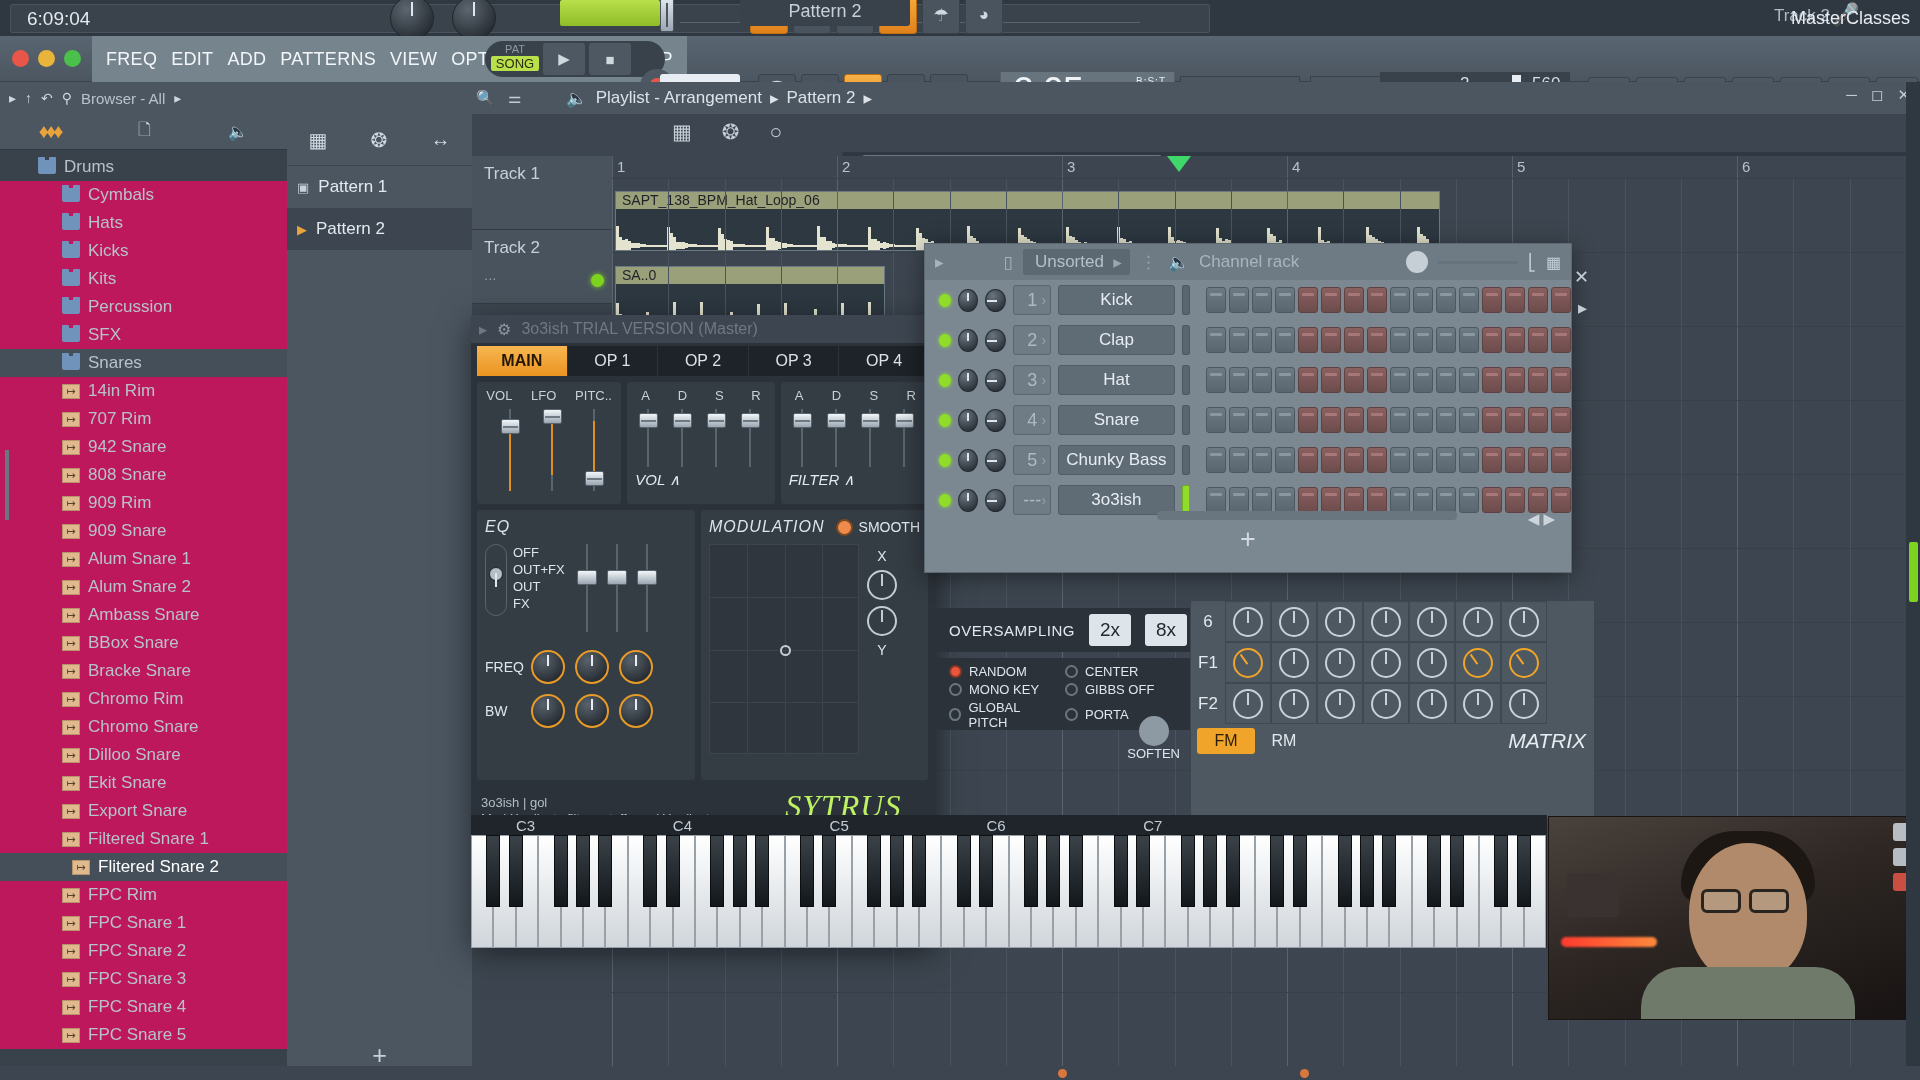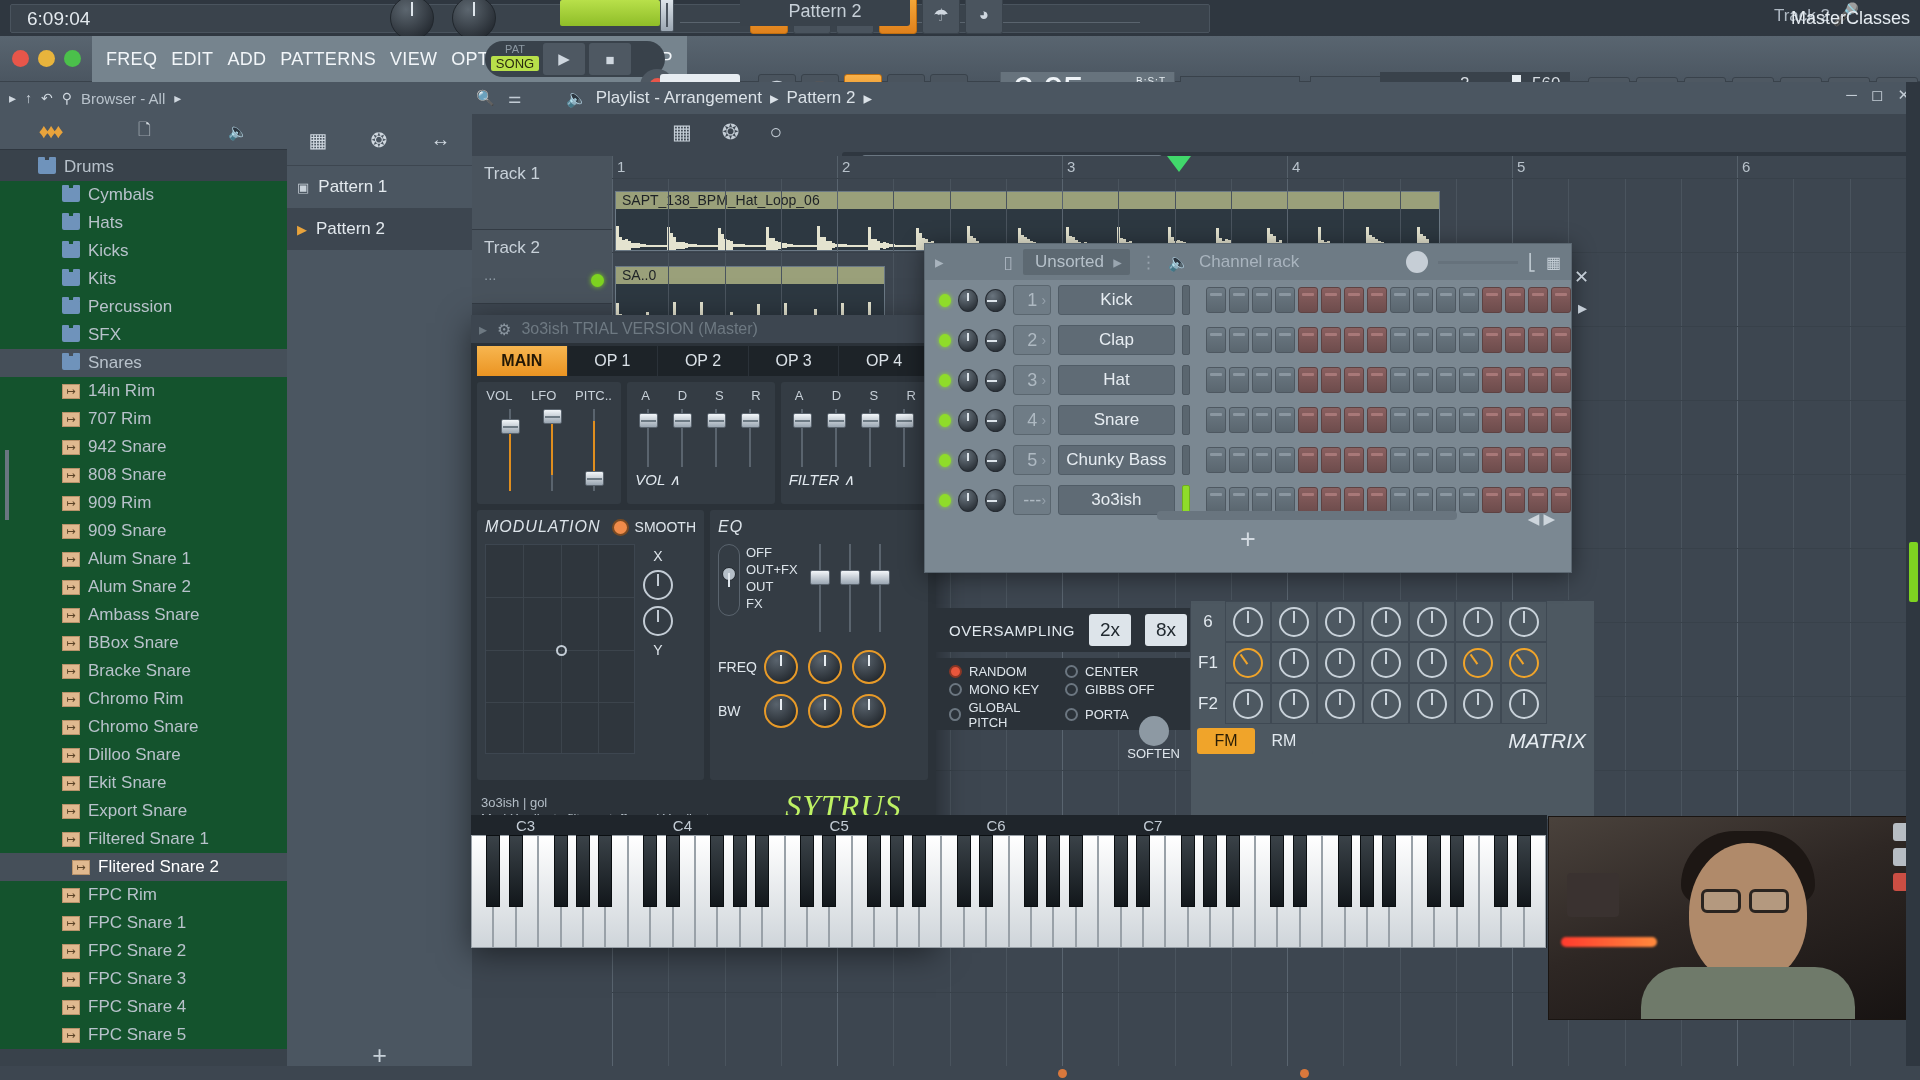--- a/index.html
+++ b/index.html
@@ -137,21 +137,21 @@
     height:36px; background:#4b5661; display:flex; align-items:center;
     justify-content:space-around; border-bottom:1px solid #2f3740;
   }
   .wave-icon { color:#e8a33c; font-size:20px; letter-spacing:-3px; }
   .tree { height:924px; overflow:hidden; position:relative; padding-top:3px;}
   .node {
     display:flex; align-items:center; gap:8px; height:28px; font-size:17px;
     padding-left:38px; color:#b8c2cb; white-space:nowrap;
   }
   .node.lvl0 { padding-left:38px; }
-  .node.lvl1 { padding-left:62px; background:#14532d; }
+  .node.lvl1 { padding-left:62px; background:#be185d; }
   .node .fi { width:18px; height:14px; background:#6f93bb; border-radius:2px; flex:none;
       position:relative; }
   .node .fi:before{content:"";position:absolute;left:0;top:-3px;width:7px;height:5px;background:#6f93bb;border-radius:1px;}
   .node .fi:after{content:"";position:absolute;right:0;top:-3px;width:7px;height:5px;background:#6f93bb;border-radius:1px;}
   .node .si { width:18px; height:15px; background:#e0b98f; border:1px solid #b8926a; flex:none;
       display:flex; align-items:center; justify-content:center; font-size:11px; color:#5a4226; }
   .node.sel { background:#454f59; color:#ffffff; padding-left:72px; }
   .scroll-left { position:absolute; left:2px; top:0; width:12px; height:924px; }
   .scroll-left .thumb { position:absolute; left:3px; top:300px; width:4px; height:70px; background:#6a7681;}
   .browser-foot { height:38px; background:#39424b; }
@@ -1240,47 +1240,20 @@
               <div class="vsl" style="left: 114px;">
                 <div class="trk" style="height: 58px;"></div>
                 <div class="hd" style="top: 4px;"></div>
               </div>
             </div>
           <div style="font-style:italic;font-size:15px;color:#e2e9ef;padding-left:8px;">FILTER ∧</div>
         </div>
       </div>
 
       <div class="srow" style="margin-top:6px;">
-        <div class="sblock" style="width:227px;height:270px;padding:8px;">
-          <div style="display:flex;align-items:center;">
-            <div class="sy-mod-title">MODULATION</div>
-            <div style="margin-left:auto;display:flex;align-items:center;gap:6px;">
-              <div class="smooth-led"></div>
-              <span style="font-size:14px;color:#dfe6ec;">SMOOTH</span>
-            </div>
-          </div>
-          <div style="display:flex;gap:8px;margin-top:8px;">
-            <div class="xy" style="width:150px;height:210px;">
-              <div class="gv" style="left:37px;"></div>
-                <div class="gv" style="left:75px;"></div>
-                <div class="gv" style="left:112px;"></div>
-              <div class="gh" style="top:52px;"></div>
-                <div class="gh" style="top:105px;"></div>
-                <div class="gh" style="top:157px;"></div>
-              <div class="pt" style="left:70px;top:100px;"></div>
-            </div>
-            <div style="display:flex;flex-direction:column;align-items:center;gap:6px;padding-top:4px;">
-              <span style="font-size:14px;color:#dfe6ec;">X</span>
-              <div class="rknob"></div>
-              <div class="rknob"></div>
-              <span style="font-size:14px;color:#dfe6ec;">Y</span>
-            </div>
-          </div>
-        </div>
-
         <div class="sblock" style="width:218px;height:270px;padding:8px;">
           <div class="sy-mod-title">EQ</div>
           <div style="display:flex;gap:12px;margin-top:8px;">
             <div style="display:flex;gap:6px;">
               <div class="pill">
                   <div class="kn" style="top:22px;"></div>
                 </div>
               <div class="radiolist">
                 <div>OFF</div>
                 <div>OUT+FX</div>
@@ -1307,20 +1280,47 @@
             <span style="font-size:14px;color:#dfe6ec;width:36px;">FREQ</span>
             <div class="oknob"></div>
             <div class="oknob"></div>
             <div class="oknob"></div>
           </div>
           <div style="display:flex;align-items:center;gap:10px;margin-top:10px;">
             <span style="font-size:14px;color:#dfe6ec;width:36px;">BW</span>
             <div class="oknob"></div>
             <div class="oknob"></div>
             <div class="oknob"></div>
+          </div>
+        </div>
+
+        <div class="sblock" style="width:227px;height:270px;padding:8px;">
+          <div style="display:flex;align-items:center;">
+            <div class="sy-mod-title">MODULATION</div>
+            <div style="margin-left:auto;display:flex;align-items:center;gap:6px;">
+              <div class="smooth-led"></div>
+              <span style="font-size:14px;color:#dfe6ec;">SMOOTH</span>
+            </div>
+          </div>
+          <div style="display:flex;gap:8px;margin-top:8px;">
+            <div class="xy" style="width:150px;height:210px;">
+              <div class="gv" style="left:37px;"></div>
+                <div class="gv" style="left:75px;"></div>
+                <div class="gv" style="left:112px;"></div>
+              <div class="gh" style="top:52px;"></div>
+                <div class="gh" style="top:105px;"></div>
+                <div class="gh" style="top:157px;"></div>
+              <div class="pt" style="left:70px;top:100px;"></div>
+            </div>
+            <div style="display:flex;flex-direction:column;align-items:center;gap:6px;padding-top:4px;">
+              <span style="font-size:14px;color:#dfe6ec;">X</span>
+              <div class="rknob"></div>
+              <div class="rknob"></div>
+              <span style="font-size:14px;color:#dfe6ec;">Y</span>
+            </div>
           </div>
         </div>
       </div>
 
       <div style="display:flex;align-items:flex-end;margin-top:8px;padding:0 4px;">
         <div class="syt-hint">
           <div>3o3ish    | gol</div>
           <div>Mod X adjusts filter cutoff, mod Y adjusts resonance and</div>
           <div>distortion. Play with filter 1 env knob.</div>
         </div>

